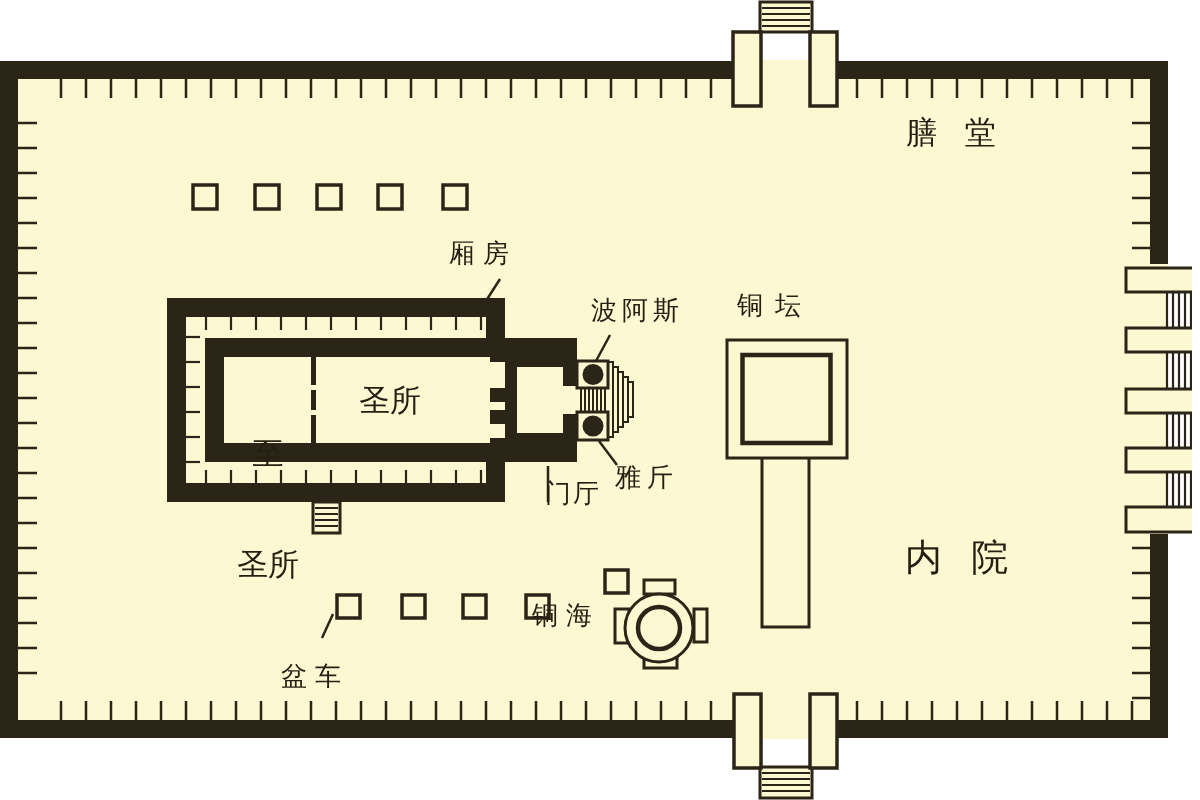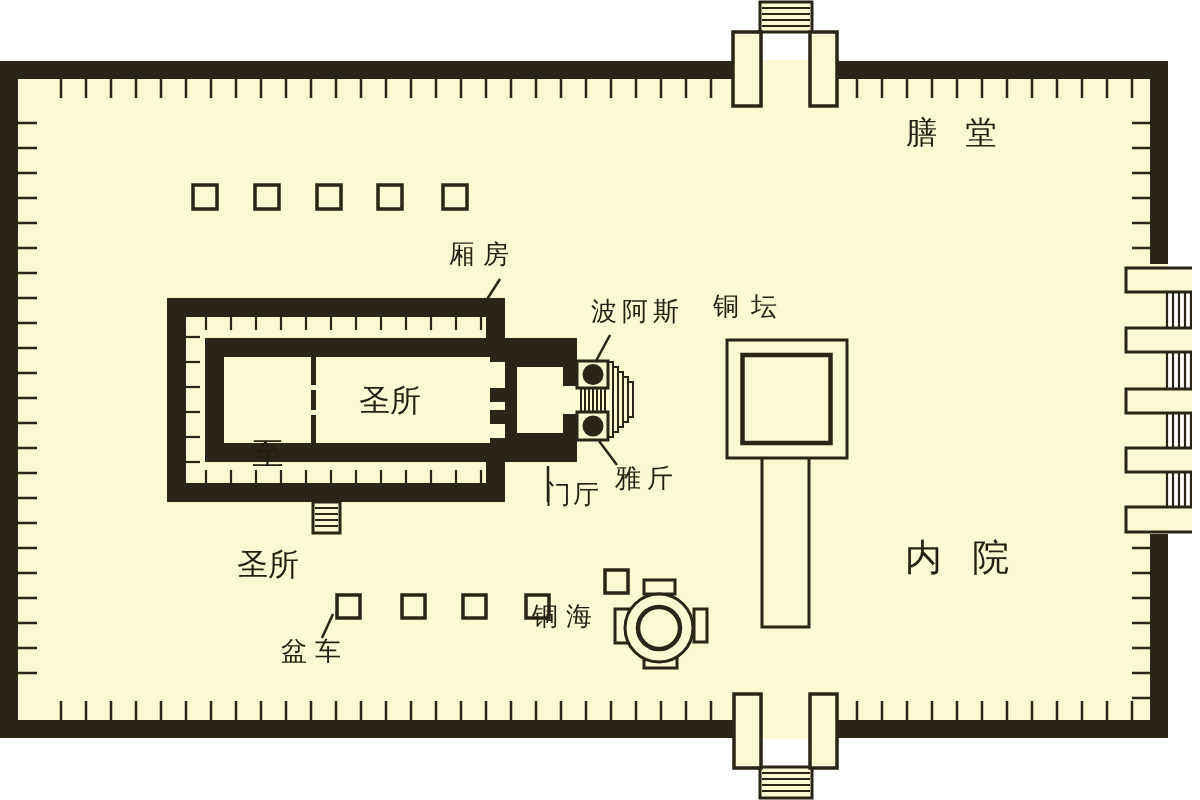--- a/index.html
+++ b/index.html
@@ -1,18 +1,18 @@
 <!DOCTYPE html>
 <html style="--wall: #2b2517; --cream: #fcf8d1; --bg: #ffffff; --text: #241f11;"><head>
 <meta charset="utf-8">
 <style>
   :root{ --wall:#2b2517; --cream:#fcf8d1; --text:#241f11; --bg:#ffffff; }
   html,body{margin:0;padding:0;background:var(--bg);}
   .stage{position:relative;width:1192px;height:800px;background:var(--bg);overflow:hidden;
-         font-family:Liberation Sans, sans-serif;}
+         font-family:Liberation Serif, serif;}
   svg{position:absolute;left:0;top:0;}
   .w{fill:var(--wall);}
   .c{fill:var(--cream);}
   .ol{fill:var(--cream);stroke:var(--wall);stroke-width:3;}
   .ol4{fill:var(--cream);stroke:var(--wall);stroke-width:3.5;}
   .nl{fill:none;stroke:var(--wall);stroke-width:3;}
   .nl2{fill:none;stroke:var(--wall);stroke-width:2;}
   .nl45{fill:none;stroke:var(--wall);stroke-width:4.5;}
   .dot{fill:var(--wall);}
   .lead{stroke:var(--wall);stroke-width:2.5;}
@@ -337,24 +337,24 @@
       <line class="lead" x1="610" y1="335" x2="596" y2="361"></line>
       <line class="lead" x1="599" y1="441" x2="617" y2="465"></line>
       <line class="lead" x1="548" y1="466" x2="548" y2="502"></line>
       <line class="lead" x1="333" y1="614" x2="322" y2="638"></line>
     </g>
   </svg>
 
   <div class="lbl" style="left:906px;top:116px;font-size:31px;letter-spacing:10px;">膳 堂</div>
   <div class="lbl" style="left:449px;top:240px;letter-spacing:8px;">厢房</div>
   <div class="lbl" style="left:591px;top:297px;letter-spacing:5px;">波阿斯</div>
-  <div class="lbl" style="left:713px;top:292px;letter-spacing:12px;">铜坛</div>
+  <div class="lbl" style="left:737px;top:292px;letter-spacing:12px;">铜坛</div>
   <div class="lbl" style="left:221px;top:361px;width:94px;text-align:center;font-size:31px;line-height:37px;">
     <div>至</div>
     <div>圣所</div>
   </div>
   <div class="lbl" style="left:359px;top:384px;font-size:31px;">圣所</div>
   <div class="lbl" style="left:606px;top:464px;letter-spacing:6px;margin-left:9px;">雅斤</div>
   <div class="lbl" style="left:545px;top:480px;letter-spacing:2px;">门厅</div>
   <div class="lbl" style="left:905px;top:538px;font-size:37px;letter-spacing:10px;">内 院</div>
-  <div class="lbl" style="left:281px;top:637px;letter-spacing:8px;">盆车</div>
+  <div class="lbl" style="left:281px;top:663px;letter-spacing:8px;">盆车</div>
   <div class="lbl" style="left:532px;top:602px;letter-spacing:8px;">铜海</div>
 </div>
 
 </body></html>

